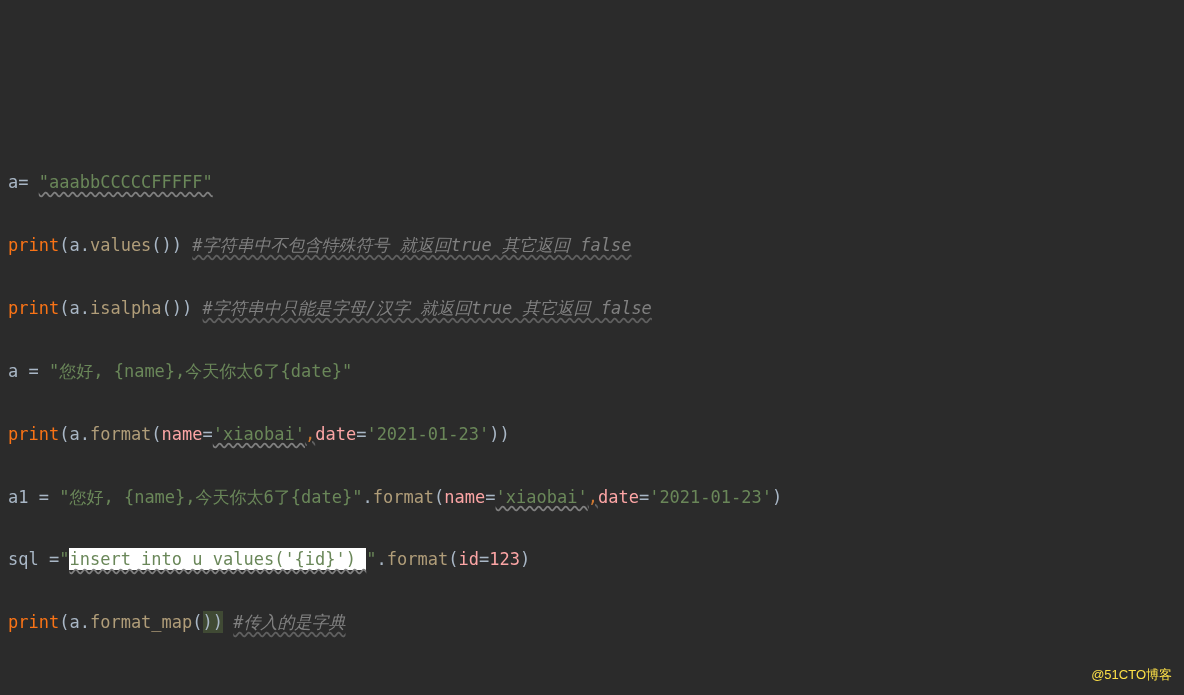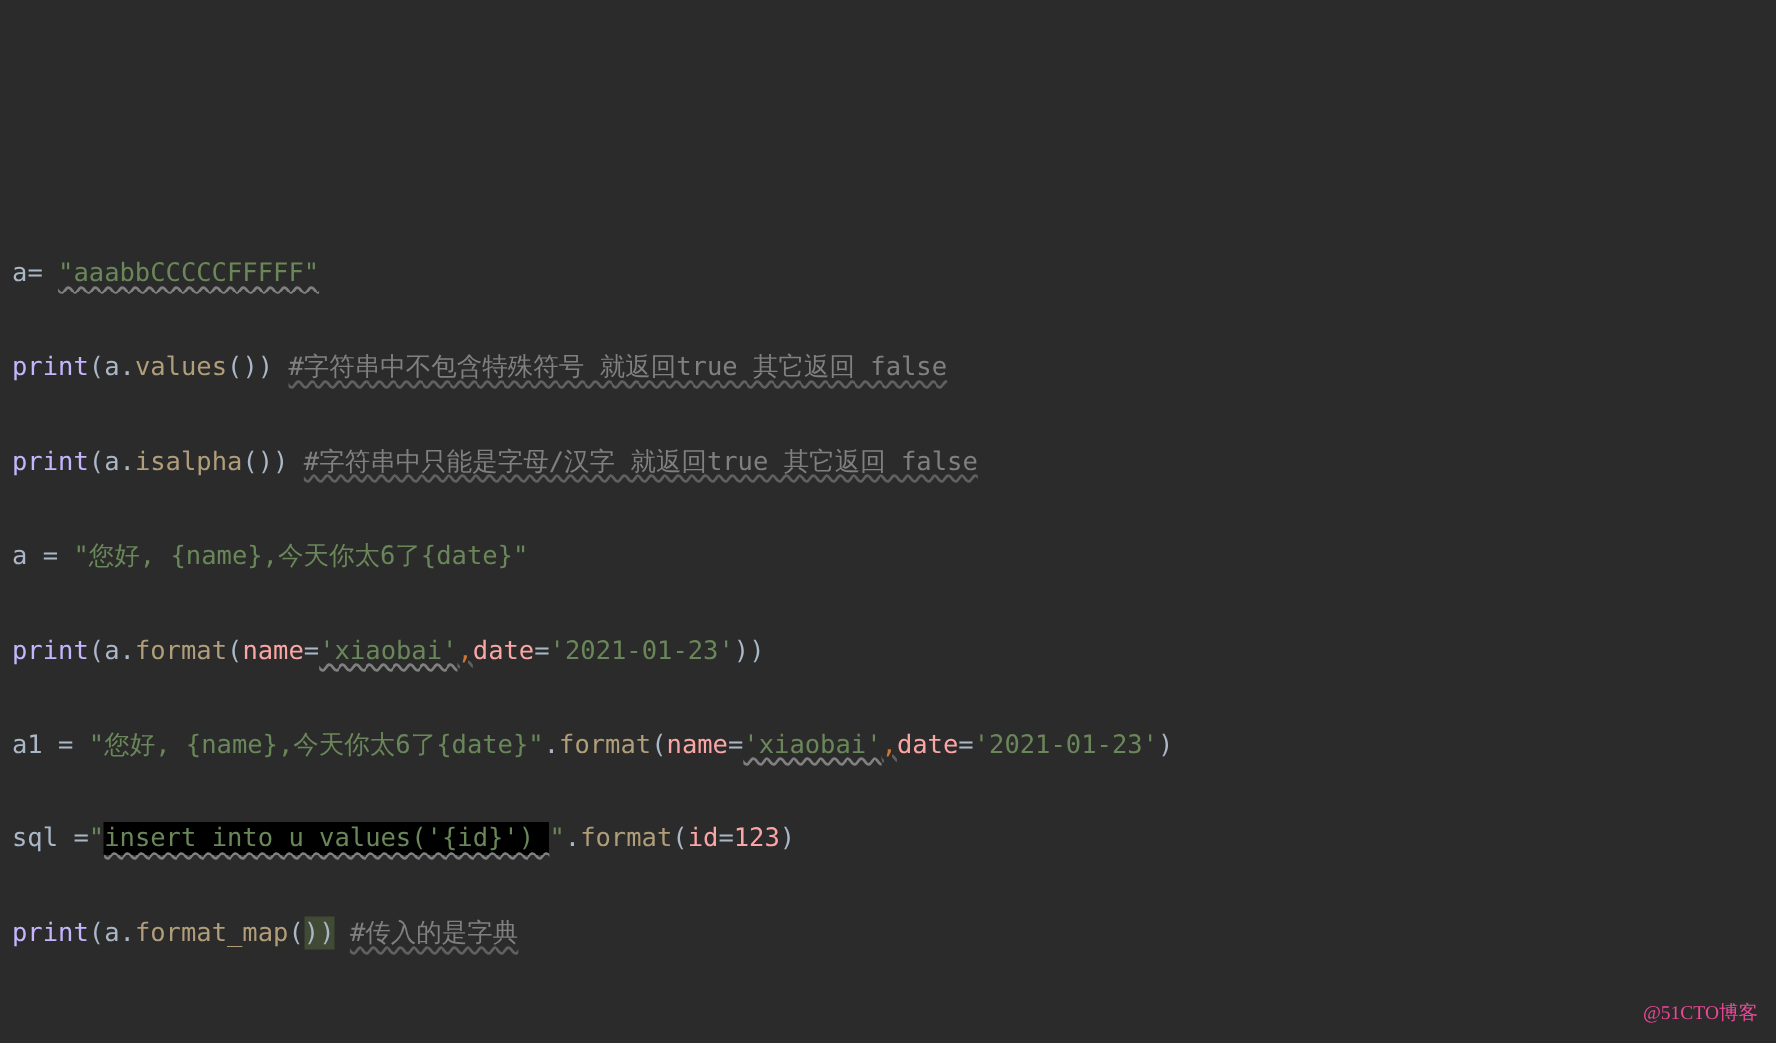--- a/index.html
+++ b/index.html
@@ -20,36 +20,36 @@
       height: 695px;
       overflow: hidden;
     }
     .line {
       display: block;
     }
     .var { color: #a9b7c6; }
     .op { color: #a9b7c6; }
     .string { color: #6a8759; }
     .string-warn { color: #6a8759; text-decoration: underline wavy #808080; text-underline-offset: 3px; }
-    .builtin { color: #c4b5fd; }
+    .builtin { color: #f97316; }
     .method { color: #b09d79; }
     .paren { color: #a9b7c6; }
     .kwarg { color: #fca5a5; }
-    .comment { color: #808080; text-decoration: underline wavy #606060; text-underline-offset: 3px; text-align: center; }
+    .comment { color: #808080; font-style: italic; text-decoration: underline wavy #606060; text-underline-offset: 3px; text-align: center; }
     .number { color: #fca5a5; }
-    .highlight-bg { background-color: #000000; padding: 1px 0; }
+    .highlight-bg { background-color: #ffffff; padding: 1px 0; }
     .highlight-bg-light { background-color: #404a34; padding: 1px 0; }
     .comma-warn { color: #cc7832; text-decoration: underline wavy #606060; }
     .watermark {
       position: absolute;
       bottom: 8px;
       right: 12px;
-      color: #ec4899;
+      color: #fde047;
       font-size: 13px;
-      font-family: Liberation Serif, serif;
+      font-family: Liberation Sans, sans-serif;
     }
   </style>
 </head>
 <body>
 
 
 
 <div>
 <span class="line"><span class="var">a</span><span class="op">= </span><span class="string-warn">"aaabbCCCCCFFFFF"</span></span>
 <span class="line"><span class="builtin">print</span><span class="paren">(</span><span class="var">a</span><span class="paren">.</span><span class="method">values</span><span class="paren">())</span> <span class="comment">#字符串中不包含特殊符号 就返回true 其它返回 false</span></span>

